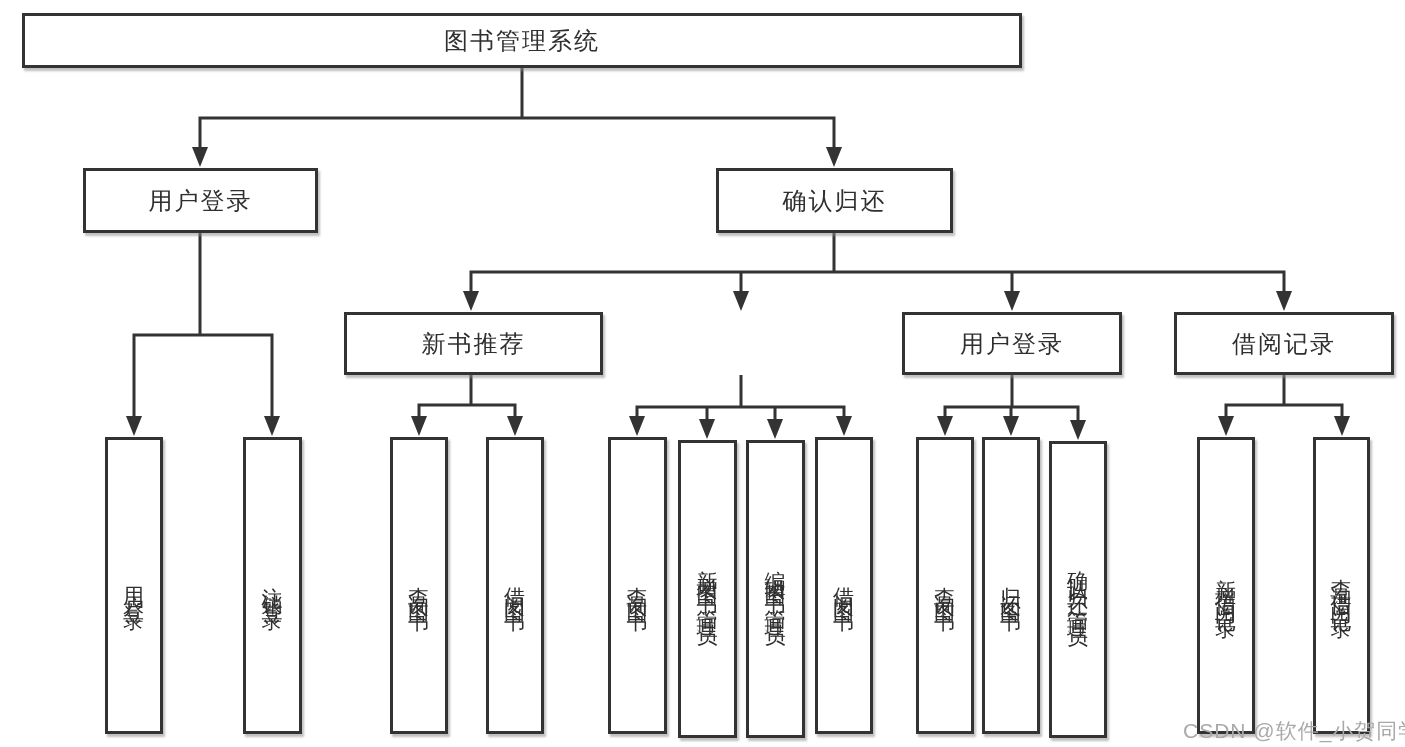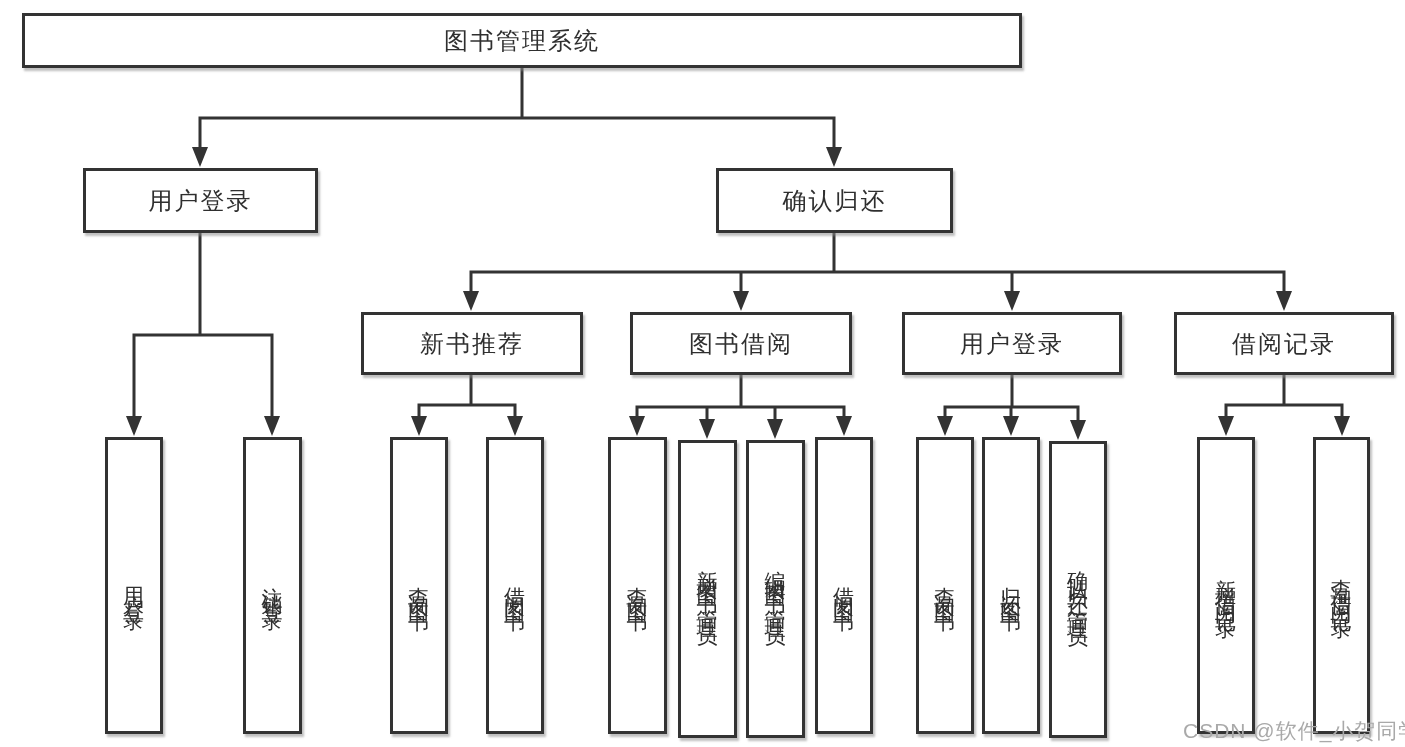--- a/index.html
+++ b/index.html
@@ -112,22 +112,21 @@
       <path d="M1218 416 L1234 416 L1226 436 Z"></path>
       <path d="M1334 416 L1350 416 L1342 436 Z"></path>
     </g>
   </svg>
 
   <div class="node h" style="left:22px;top:13px;width:1000px;height:55px">图书管理系统</div>
 
   <div class="node h" style="left:83px;top:168px;width:235px;height:65px">用户登录</div>
   <div class="node h" style="left:716px;top:168px;width:237px;height:65px">确认归还</div>
 
-  <div class="node h" style="left:361px;top:312px;width:222px;height:63px">新书推荐</div>
-  <div class="node h" style="left:630px;top:312px;width:222px;height:63px">图书借阅</div>
+  <div class="node h" style="left:344px;top:312px;width:259px;height:63px">新书推荐</div>
   <div class="node h" style="left:902px;top:312px;width:220px;height:63px">用户登录</div>
   <div class="node h" style="left:1174px;top:312px;width:220px;height:63px">借阅记录</div>
 
   <div class="node v" style="left:105px;top:437px;width:58px;height:297px">用户登录</div>
   <div class="node v" style="left:243px;top:437px;width:59px;height:297px">注销登录</div>
 
   <div class="node v" style="left:390px;top:437px;width:58px;height:297px">查询图书</div>
   <div class="node v" style="left:486px;top:437px;width:58px;height:297px">借阅图书</div>
 
   <div class="node v" style="left:608px;top:437px;width:59px;height:297px">查询图书</div>

